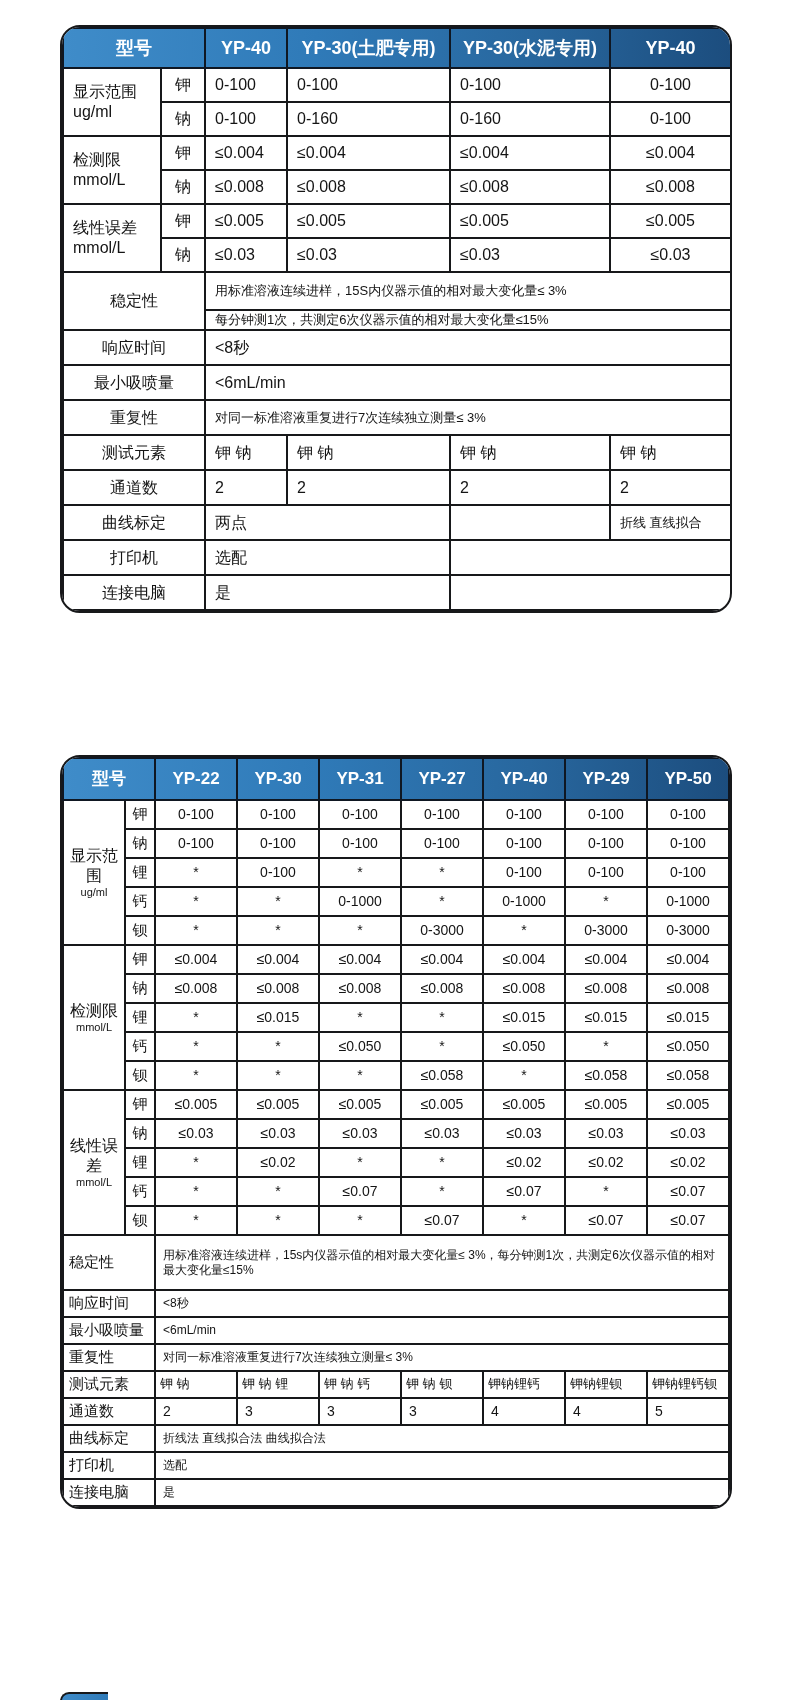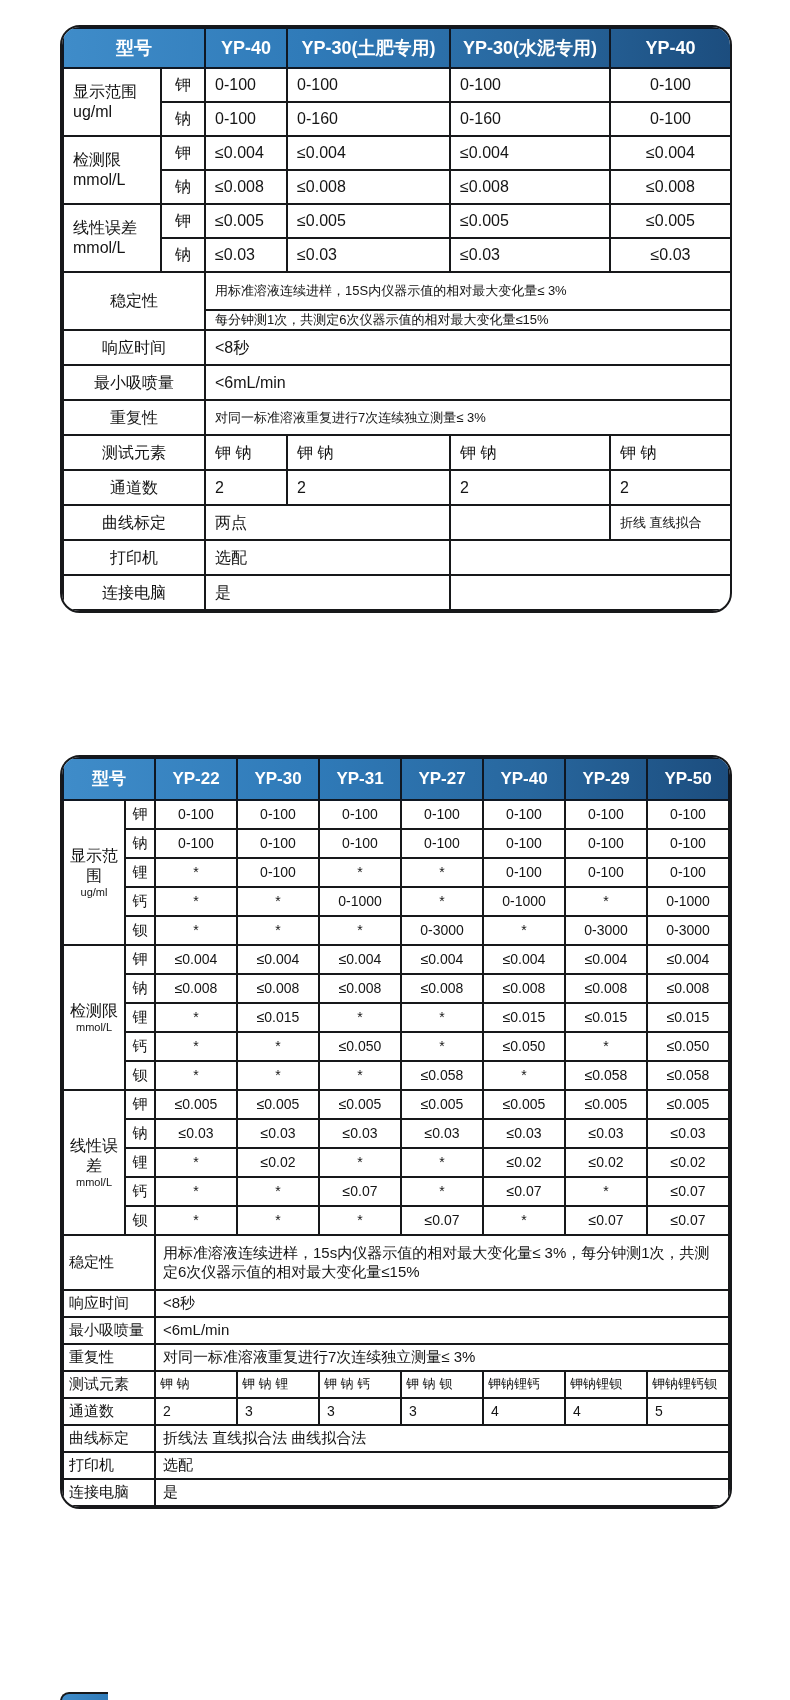--- a/index.html
+++ b/index.html
@@ -33,21 +33,21 @@
   
   #t2 th{font-size:17px;}
   #t2 td{font-size:14px;}
   #t2 .glabel{text-align:center;padding:0 2px;font-size:16px;}
   #t2 .glabel .unit{font-size:11px;}
   #t2 .lab{text-align:left;padding-left:5px;font-size:15px;}
   #t2 .el{text-align:center;font-size:15px;}
   #t2 .v{text-align:left;padding-left:7px;}
   #t2 .vc{text-align:center;}
   #t2 .e2{text-align:left;padding-left:4px;font-size:13px;}
-  #t2 .long{font-size:15px;padding:3px 10px 3px 7px;}
+  #t2 .long{font-size:12px;padding:3px 10px 3px 7px;}
   
   #peek{
     position:absolute;left:60px;top:1692px;width:46px;height:8px;
     background:linear-gradient(90deg,#3f8cc9,#2f7ab8);
     border-left:2px solid #17181a;border-top:2px solid #17181a;border-top-left-radius:9px;
   }
 </style>
 </head>
 <body>
 

